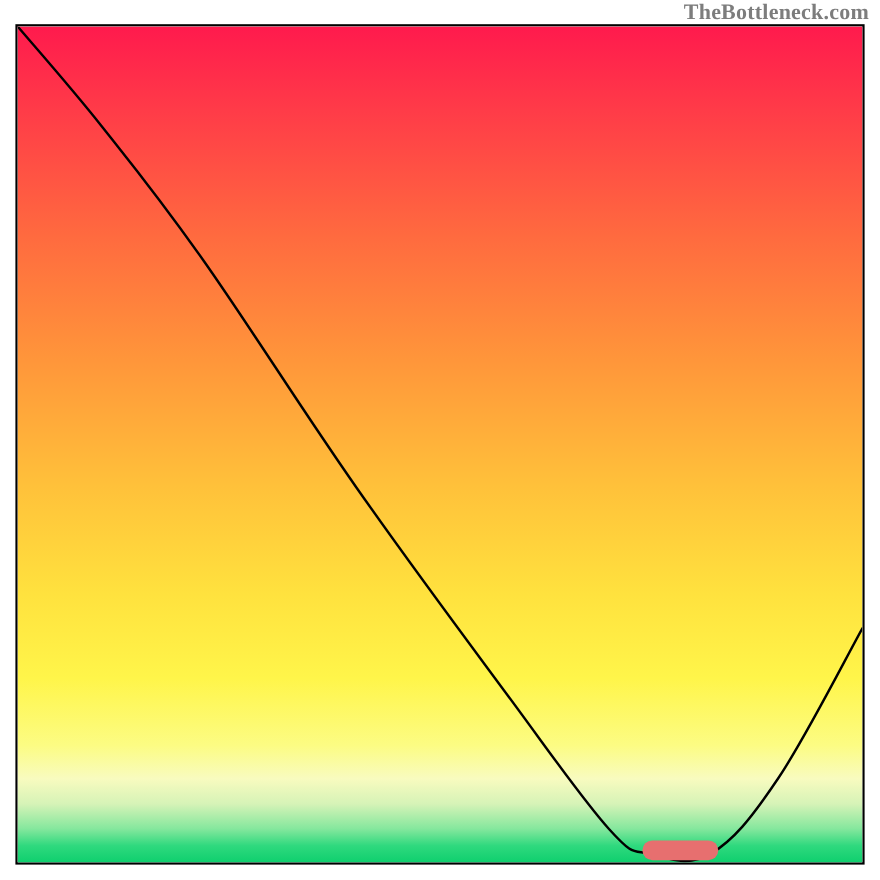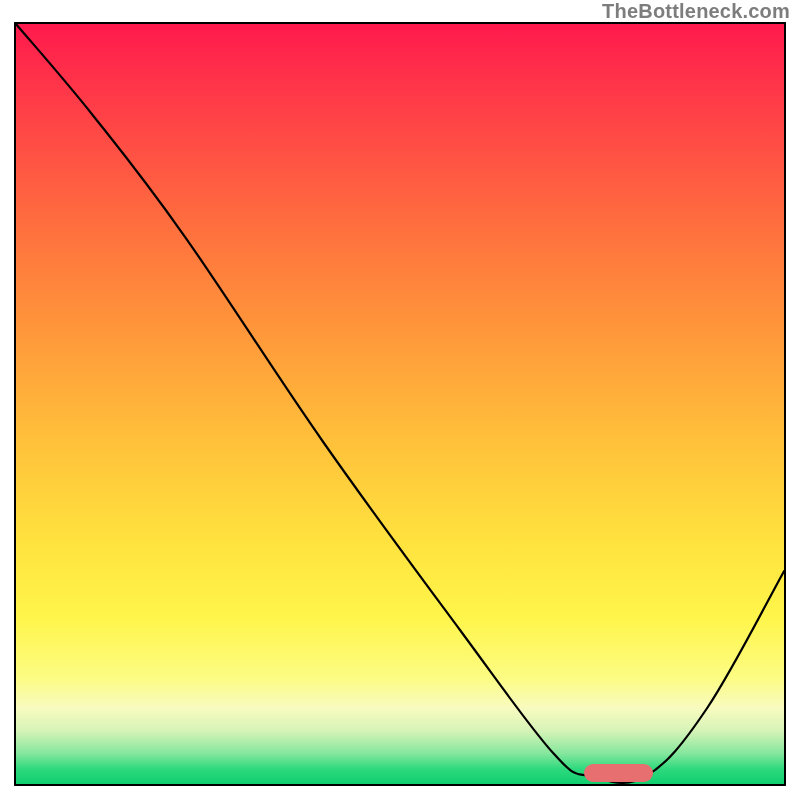--- a/index.html
+++ b/index.html
@@ -7,20 +7,21 @@
     padding: 0;
     width: 800px;
     height: 800px;
     background: #ffffff;
     font-family: Arial, Helvetica, sans-serif;
   }
   .canvas {
     position: relative;
     width: 800px;
     height: 676px;
+    font-family: Liberation Serif, serif;
   }
   .plot-area {
     position: absolute;
     left: 14px;
     top: 22px;
     width: 772px;
     height: 764px;
     border: 2px solid #000;
     box-sizing: border-box;
     overflow: hidden;

